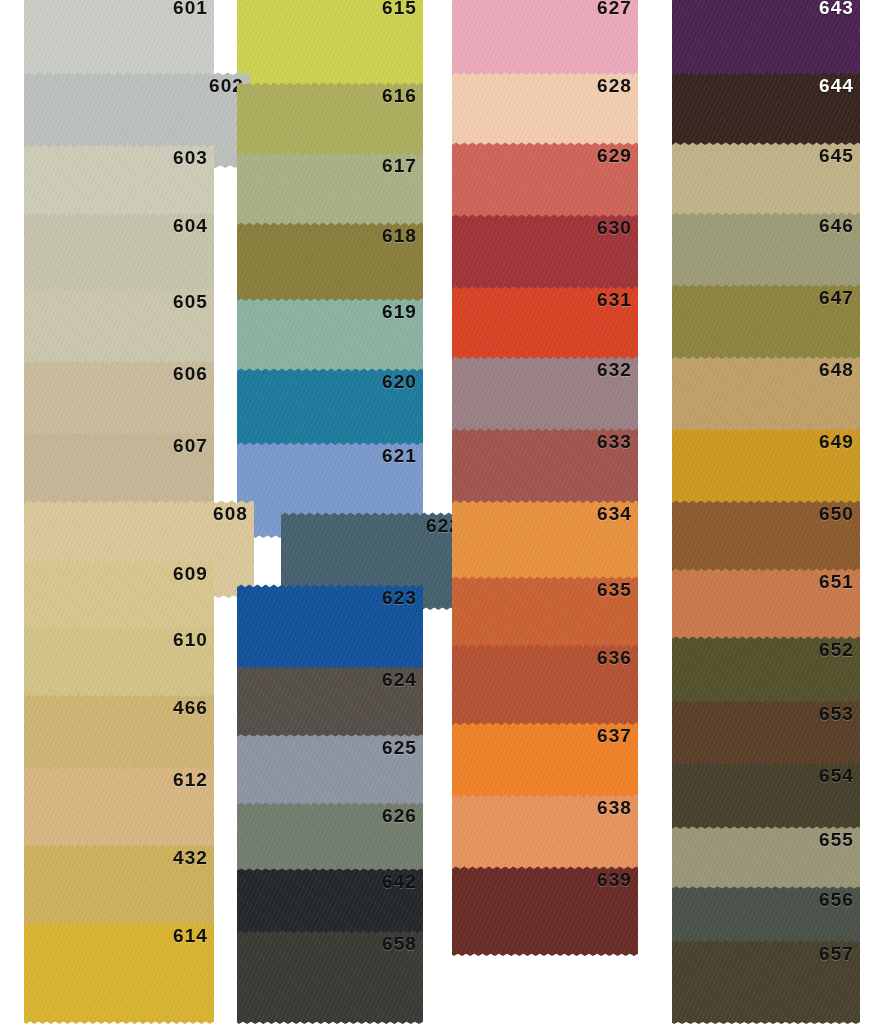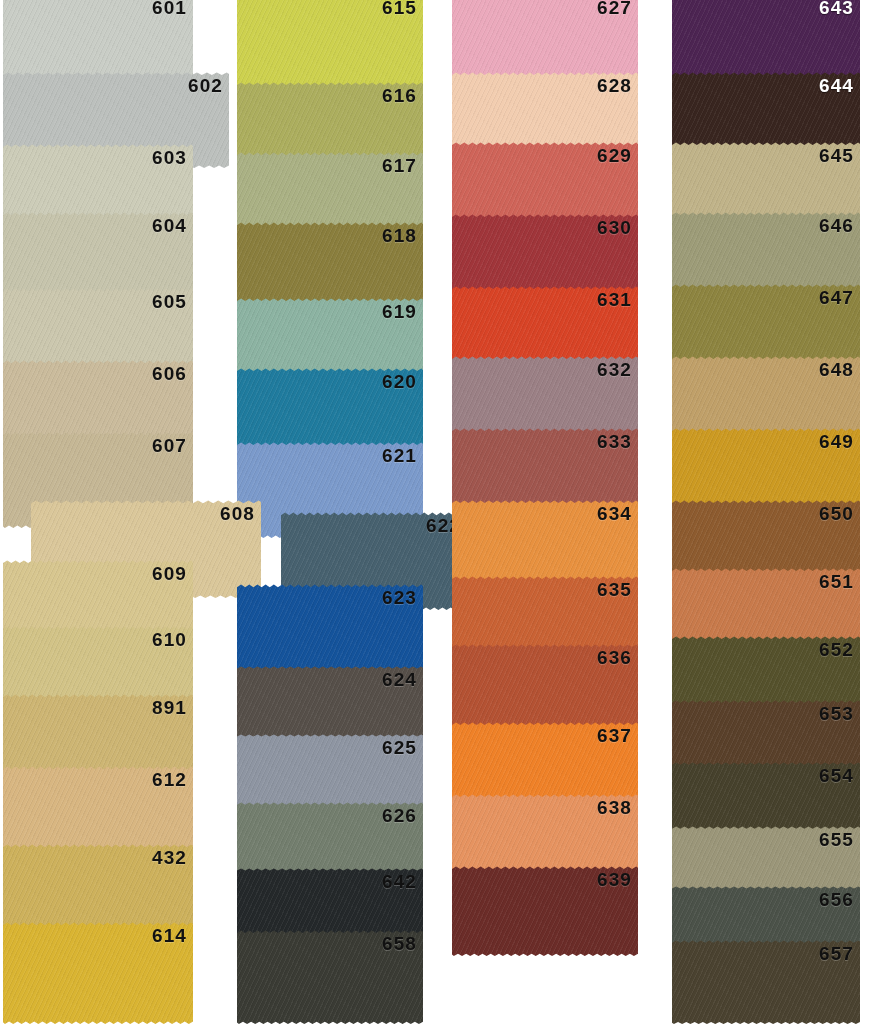--- a/index.html
+++ b/index.html
@@ -81,21 +81,21 @@
   }
   .label.light{
     color:#ffffff;
     text-shadow:0 1px 1px rgba(0,0,0,0.5);
   }
 </style>
 </head>
 <body>
 
 <div id="chart" style="background: rgb(255, 255, 255);">
-    <div class="column" style="left: 3px; width: 190px; text-align: center;">
+    <div class="column" style="left: 24px; width: 190px; text-align: center;">
       <div class="swatch" style="top: -6px; height: 96px; width: 190px; z-index: 2;">
         <div class="cloth" style="--c: #c9cdc6;"></div>
         <div class="label">601</div>
       </div>
       <div class="swatch" style="top: 72px; height: 96px; width: 226px; z-index: 4;">
         <div class="cloth" style="--c: #bcc0bd;"></div>
         <div class="label">602</div>
       </div>
       <div class="swatch" style="top: 144px; height: 96px; width: 190px; z-index: 6;">
         <div class="cloth" style="--c: #ccccb8;"></div>
@@ -110,35 +110,35 @@
         <div class="label">605</div>
       </div>
       <div class="swatch" style="top: 360px; height: 98px; width: 190px; z-index: 12;">
         <div class="cloth" style="--c: #cabb9c;"></div>
         <div class="label">606</div>
       </div>
       <div class="swatch" style="top: 432px; height: 96px; width: 190px; z-index: 14;">
         <div class="cloth" style="--c: #c5b795;"></div>
         <div class="label">607</div>
       </div>
-      <div class="swatch" style="top: 500px; height: 98px; width: 230px; z-index: 16; margin-left: 28px;">
+      <div class="swatch" style="top: 500px; height: 98px; width: 230px; z-index: 16;">
         <div class="cloth" style="--c: #dac79a;"></div>
         <div class="label">608</div>
       </div>
       <div class="swatch" style="top: 560px; height: 96px; width: 190px; z-index: 18;">
         <div class="cloth" style="--c: #d7c68f;"></div>
         <div class="label">609</div>
       </div>
       <div class="swatch" style="top: 626px; height: 98px; width: 190px; z-index: 20;">
         <div class="cloth" style="--c: #d2c387;"></div>
         <div class="label">610</div>
       </div>
       <div class="swatch" style="top: 694px; height: 98px; width: 190px; z-index: 22;">
         <div class="cloth" style="--c: #cdb573;"></div>
-        <div class="label">891</div>
+        <div class="label">466</div>
       </div>
       <div class="swatch" style="top: 766px; height: 98px; width: 190px; z-index: 24;">
         <div class="cloth" style="--c: #d8b681;"></div>
         <div class="label">612</div>
       </div>
       <div class="swatch" style="top: 844px; height: 98px; width: 190px; z-index: 26;">
         <div class="cloth" style="--c: #cdb15c;"></div>
         <div class="label">432</div>
       </div>
       <div class="swatch" style="top: 922px; height: 102px; width: 190px; z-index: 28;">

